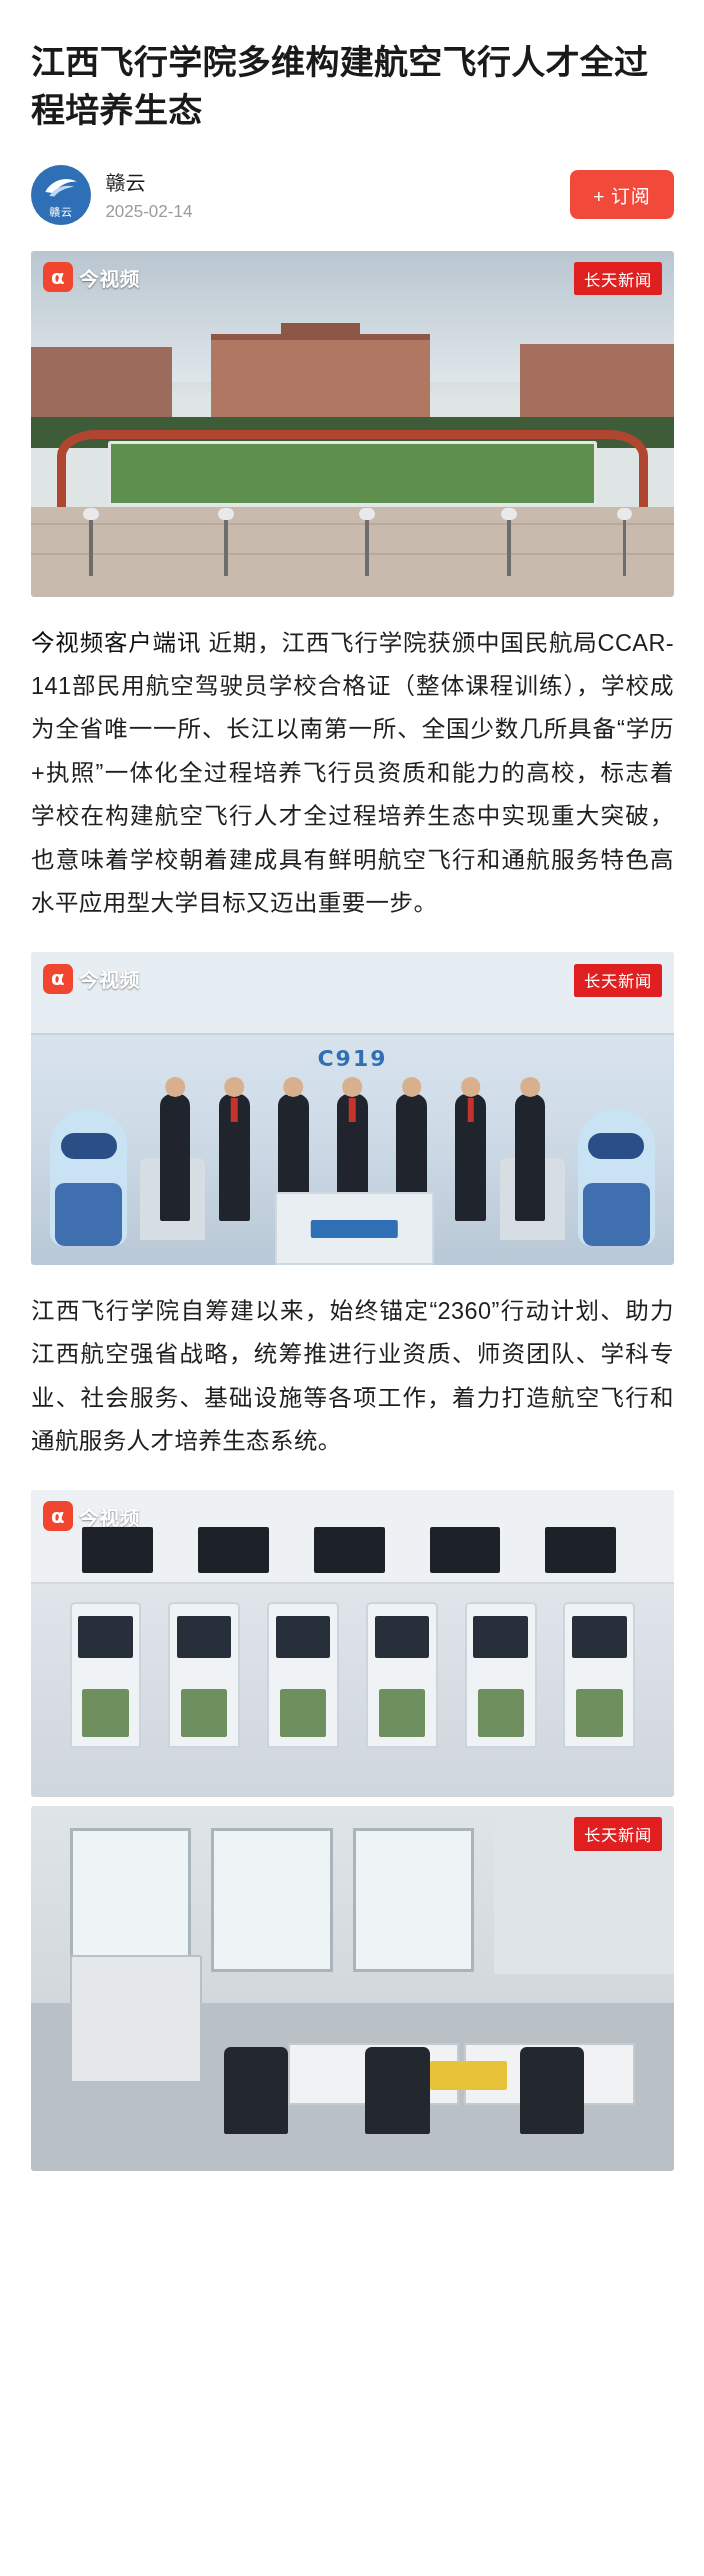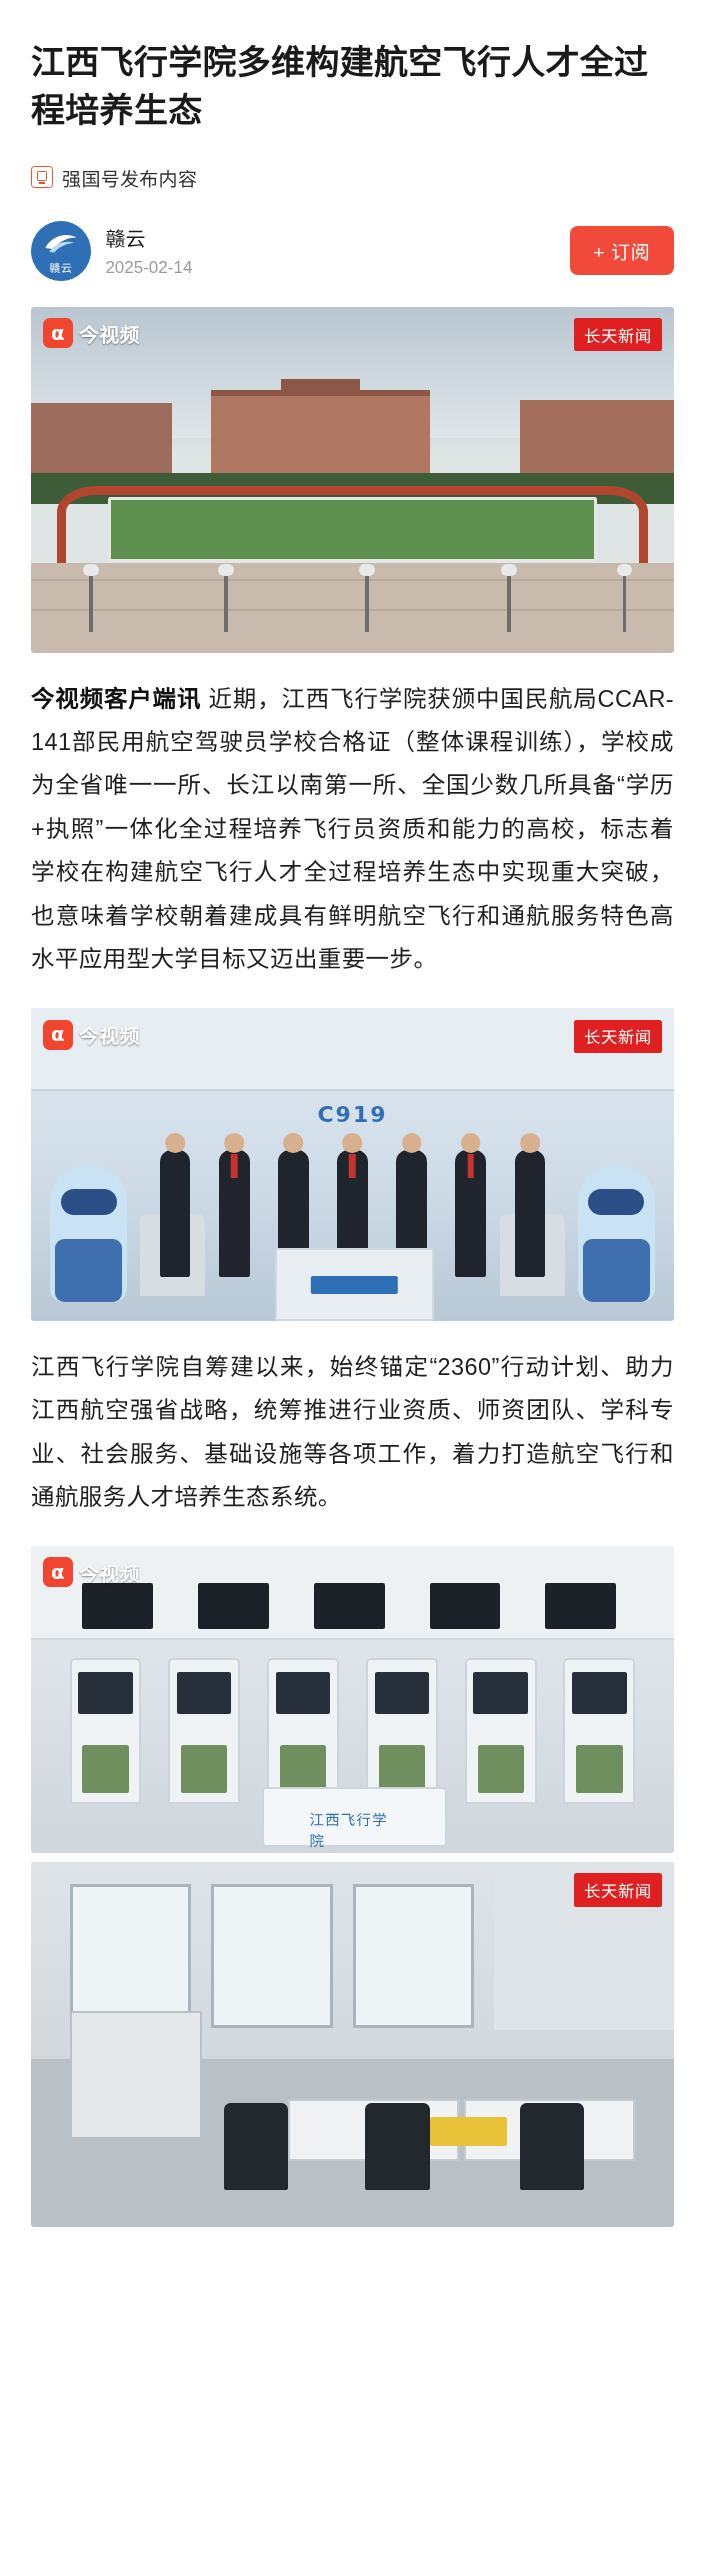--- a/index.html
+++ b/index.html
@@ -253,36 +253,32 @@
   
   .para {
     font-size: 23.5px;
     line-height: 1.85;
     color: #1f1f1f;
     margin: 25px 0 0 0;
     letter-spacing: 0.4px;
     text-align: justify;
   }
   .para .lead {
-    font-weight: bold;
+    font-weight: normal;
     color: #111111;
   }
 </style>
 </head>
 <body>
 
 <div class="page">
   <div class="inner">
 
     <h1 class="article-title">江西飞行学院多维构建航空飞行人才全过程培养生态</h1>
 
-    <div class="source-tag">
-      <span class="tag-icon"></span>
-      <span class="tag-text">强国号发布内容</span>
-    </div>
 
     <div class="author-row">
       <div class="avatar">
         <svg class="swoosh" viewBox="0 0 56 36">
           <path d="M4 26 C14 6, 38 2, 52 10 C40 10, 26 14, 18 28 Z" fill="#ffffff"></path>
           <path d="M10 32 C20 18, 36 14, 48 18 C36 20, 24 24, 18 33 Z" fill="#bcd9f5"></path>
         </svg>
         <span class="av-label">赣云</span>
       </div>
       <div class="author-meta">
@@ -358,23 +354,20 @@
         <div class="mon" style="left:62%"></div>
         <div class="mon" style="left:80%"></div>
         <div class="row">
           <div class="pod"></div>
           <div class="pod"></div>
           <div class="pod"></div>
           <div class="pod"></div>
           <div class="pod"></div>
           <div class="pod"></div>
         </div>
-        <div class="front">
-          <span class="lbl">江西飞行学院</span>
-        </div>
       </div>
       <div class="wm-logo">
         <span class="sq">α</span>
         <span class="txt">今视频</span>
       </div>
     </div>
 
     <div class="figure f4">
       <div class="sc4">
         <div class="win a"></div>

